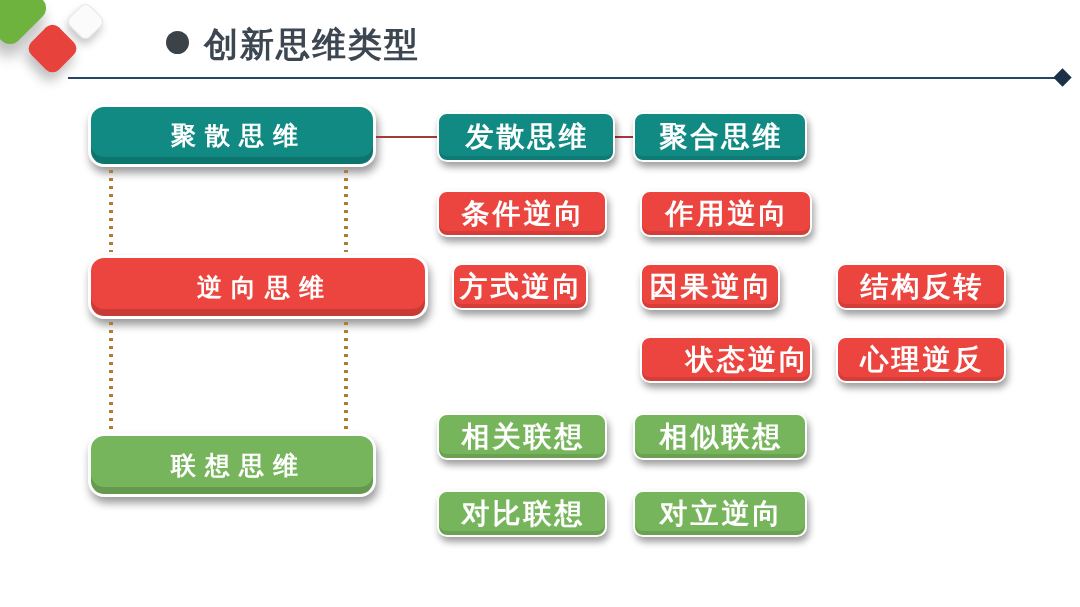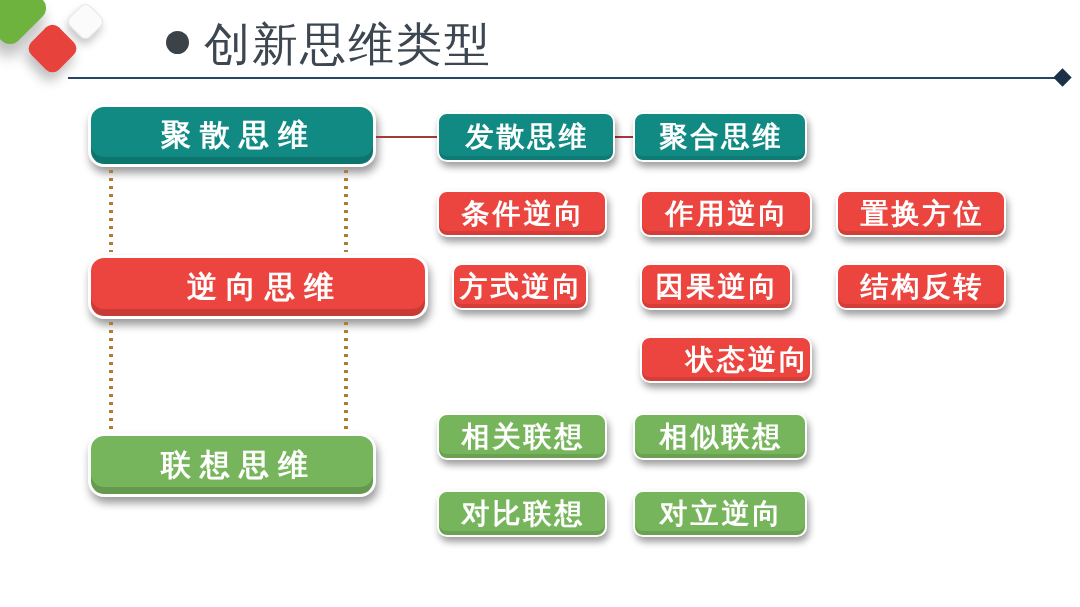--- a/index.html
+++ b/index.html
@@ -12,28 +12,28 @@
   .d-green{left:-19px;top:-21px;width:58px;height:58px;border-radius:12px;
     background:var(--decor-green);box-shadow:8px 10px 14px rgba(0,0,0,.25);}
   .d-white{left:71px;top:7px;width:27px;height:27px;border-radius:7px;
     background:var(--decor-white);border:1px solid #e6e6e6;box-shadow:3px 5px 8px rgba(0,0,0,.22);}
   .d-red{left:33px;top:29px;width:39px;height:39px;border-radius:9px;
     background:var(--decor-red);box-shadow:4px 8px 12px rgba(0,0,0,.25);}
   
   .bullet{position:absolute;left:166px;top:31px;width:23px;height:23px;border-radius:50%;
     background:var(--bullet);}
   .title{position:absolute;left:204px;top:24px;height:40px;line-height:40px;
-    font-size:46px;font-weight:400;letter-spacing:2px;color:var(--title-text);}
+    font-size:34px;font-weight:700;letter-spacing:2px;color:var(--title-text);}
   .rule{position:absolute;left:68px;top:77px;width:992px;height:2px;background:var(--rule);}
   .rule-end{position:absolute;left:1056px;top:71px;width:13px;height:13px;
     transform:rotate(45deg);background:var(--rule-end);}
   
   .box{position:absolute;display:flex;align-items:center;justify-content:center;
     color:#fff;font-weight:bold;box-sizing:border-box;}
-  .left-box{border:3px solid #fff;border-radius:16px;font-size:30px;
+  .left-box{border:3px solid #fff;border-radius:16px;font-size:25px;
     letter-spacing:9px;padding-left:14px;
     box-shadow:2px 6px 9px rgba(0,0,0,.4), inset 0 -7px 0 rgba(0,0,0,.15);}
   .right-box{border:2px solid #fff;border-radius:10px;font-size:28px;
     letter-spacing:3px;padding-left:3px;
     box-shadow:2px 5px 7px rgba(0,0,0,.38), inset 0 -4px 0 rgba(0,0,0,.10);}
   .teal{background:var(--teal);}
   .red{background:var(--red);}
   .green{background:var(--green);}
   
   .dotline{position:absolute;width:4px;
@@ -64,27 +64,27 @@
   <div class="dotline" style="left:344px;top:322px;height:108px;"></div>
 
   <div class="connector" style="left:376px;top:136px;width:61px;"></div>
   <div class="connector" style="left:615px;top:136px;width:18px;"></div>
 
   <div class="box right-box teal" style="left:437px;top:112px;width:178px;height:50px;">发散思维</div>
   <div class="box right-box teal" style="left:633px;top:112px;width:174px;height:50px;">聚合思维</div>
 
   <div class="box right-box red" style="left:437px;top:190px;width:170px;height:47px;">条件逆向</div>
   <div class="box right-box red" style="left:640px;top:190px;width:172px;height:47px;">作用逆向</div>
-  <div class="box right-box red" style="left:836px;top:190px;width:170px;height:47px;">置换方位</div>
 
   <div class="box right-box red" style="left:452px;top:263px;width:136px;height:47px;">方式逆向</div>
-  <div class="box right-box red" style="left:640px;top:263px;width:152px;height:47px;">因果逆向</div>
+  <div class="box right-box red" style="left:640px;top:263px;width:140px;height:47px;">因果逆向</div>
   <div class="box right-box red" style="left:836px;top:263px;width:170px;height:47px;">结构反转</div>
 
   <div class="box right-box red" style="left:640px;top:336px;width:172px;height:47px;padding-left:44px;">状态逆向</div>
+  <div class="box right-box red" style="left:836px;top:336px;width:170px;height:47px;">心理逆反</div>
 
   <div class="box right-box green" style="left:437px;top:413px;width:170px;height:47px;">相关联想</div>
   <div class="box right-box green" style="left:633px;top:413px;width:174px;height:47px;">相似联想</div>
 
   <div class="box right-box green" style="left:437px;top:490px;width:170px;height:47px;">对比联想</div>
   <div class="box right-box green" style="left:633px;top:490px;width:174px;height:47px;">对立逆向</div>
 
 </div>
 
 </body></html>

